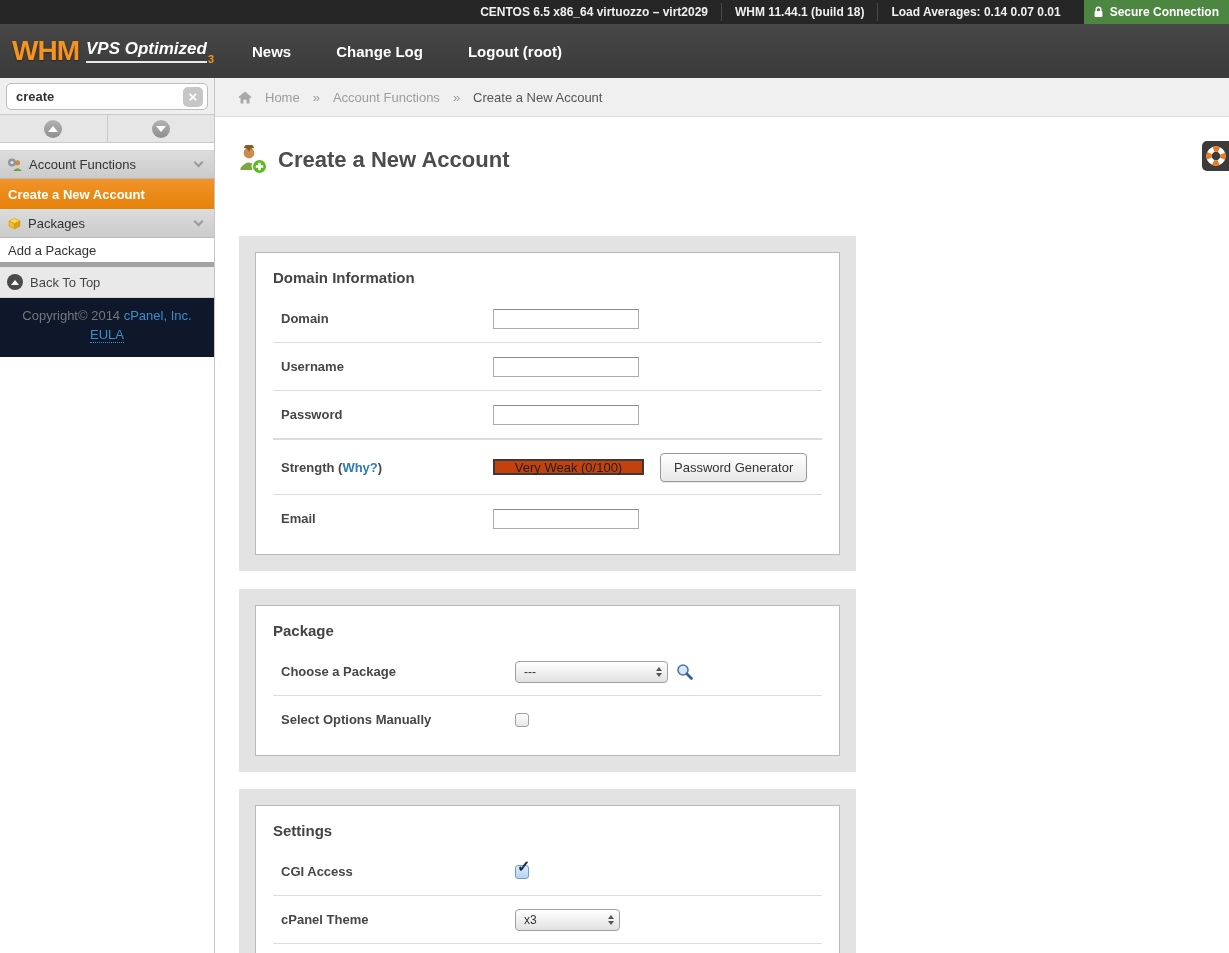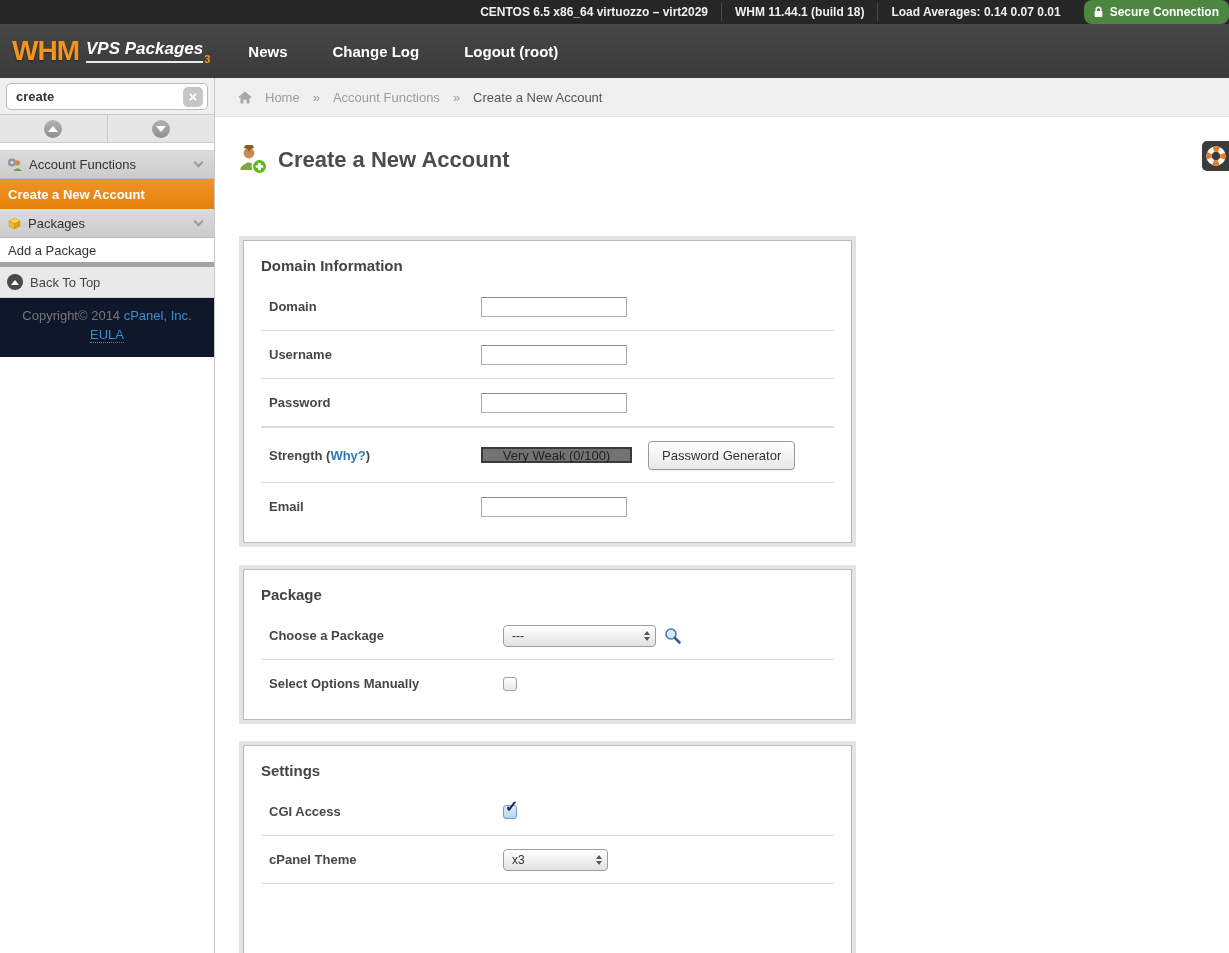--- a/index.html
+++ b/index.html
@@ -5,21 +5,21 @@
   * { margin:0; padding:0; box-sizing:border-box; }
   html,body { width:1229px; height:953px; overflow:hidden; background:#fff;
               font-family:"Liberation Sans", sans-serif; }
 
   
   .topbar { height:24px; background:#262626; display:flex; align-items:stretch;
             justify-content:flex-end; color:#f0f0f0; font-size:12px; font-weight:bold; }
   .tb-item { display:flex; align-items:center; padding:0 13px; white-space:nowrap; }
   .tb-sep { width:1px; background:#4a4a4a; margin:3px 0; }
   .secure-badge { display:flex; align-items:center; gap:6px; padding:0 10px 0 9px;
-                  margin-left:10px; color:#fff;border-radius:8px; }
+                  margin-left:10px; color:#fff; }
 
   
   .navbar { height:54px; background:linear-gradient(#474747,#3a3a3a);
             display:flex; align-items:center; padding-left:12px; }
   .logo { display:flex; align-items:center; cursor:pointer; }
   .logo-whm { color:#f7941e; font-size:28px; font-weight:bold; letter-spacing:-1px;
               text-shadow:0 1px 2px rgba(0,0,0,.4); }
   .logo-edition { color:#fff; font-size:17px; font-weight:bold; font-style:italic;
                   margin-left:7px; padding-bottom:2px; border-bottom:2px solid #e9e9e9; }
   .logo-sub { color:#f7941e; font-size:11px; font-weight:bold; align-self:flex-end;
@@ -89,39 +89,39 @@
   
   .help-tab { position:absolute; top:63px; right:0; width:27px; height:30px;
               background:#3b3b3b; border-radius:5px 0 0 5px; display:flex;
               align-items:center; justify-content:flex-start; padding-left:4px; cursor:pointer; }
 
   
   .page-title { display:flex; align-items:center; gap:10px; margin:28px 0 0 23px; height:30px; }
   .page-title h1 { font-size:22px; color:#4c4c4c; letter-spacing:0; }
 
   
-  .box { width:617px; margin-left:24px; background:#e3e3e3; padding:4px; }
+  .box { width:617px; margin-left:24px; background:#e3e3e3; padding:16px; }
   .box-domain { margin-top:61px; }
   .box-package { margin-top:18px; }
   .box-settings { margin-top:17px; height:420px; }
   .box-inner { background:#fff; border:1px solid #b9b9b9; height:100%; padding-bottom:12px; }
   .box-title { padding:16px 17px 9px; font-size:15px; font-weight:bold; color:#444; }
   .row { display:flex; align-items:center; min-height:47px; padding-left:25px; padding-right:17px; }
   .row.tall { min-height:54px; }
   .row .label { font-size:13px; font-weight:bold; color:#464646; flex:none; }
   .lbl-w1 { width:212px; }
   .lbl-w2 { width:234px; }
   .divider { height:1px; background:#dcdcdc; margin:0 17px; }
   .why-link { color:#2e7bb8; cursor:pointer; }
 
   .txt-input { width:146px; height:20px; border:1px solid #ababab; border-top-color:#8a8a8a;
                font-size:13px; padding:0 4px; outline:none; background:#fff;
                font-family:"Liberation Sans", sans-serif; }
 
-  .strength-meter { width:151px; height:16px; border:2px solid #3a3a3a; background:#737373;
+  .strength-meter { width:151px; height:16px; border:2px solid #3a3a3a; background:#c2410c;
                     display:flex; align-items:center; justify-content:center;
                     font-size:13px; color:#222; }
   .gen-btn { margin-left:16px; height:29px; padding:0 13px; border:1px solid #989898;
              border-radius:4px; background:linear-gradient(#ffffff,#e8e8e8);
              font-size:13px; color:#333; cursor:pointer; box-shadow:0 1px 1px rgba(0,0,0,.08);
              font-family:"Liberation Sans", sans-serif; }
 
   
   .mac-select { height:22px; border:1px solid #9f9f9f; border-radius:4px;
                 background:linear-gradient(#ffffff,#e2e2e2); display:flex; align-items:center;
@@ -159,21 +159,21 @@
           <rect x="1.6" y="5" width="7.8" height="6" rx="1" fill="#fff"></rect>
         </svg>
     </span>
     <span>Secure Connection</span>
   </div>
 </div>
 
 <div class="navbar">
   <div class="logo">
     <span class="logo-whm">WHM</span>
-    <span class="logo-edition">VPS Packages</span>
+    <span class="logo-edition">VPS Optimized</span>
     <span class="logo-sub">3</span>
   </div>
   <div class="nav-links">
     <span class="nav-link">News</span>
     <span class="nav-link">Change Log</span>
     <span class="nav-link">Logout (root)</span>
   </div>
 </div>
 
 <div class="content">

